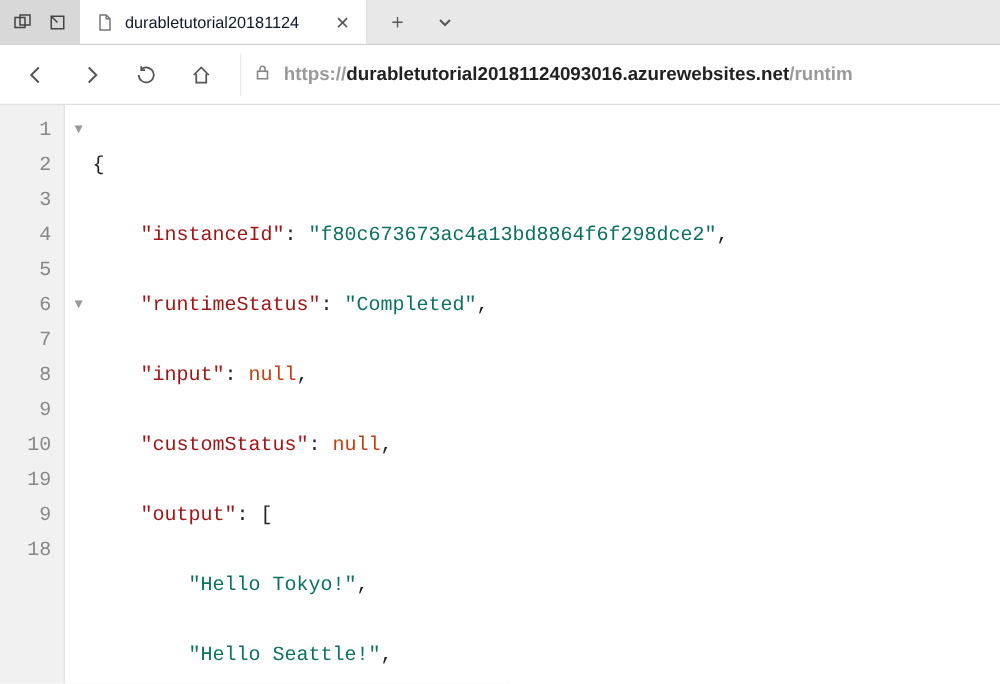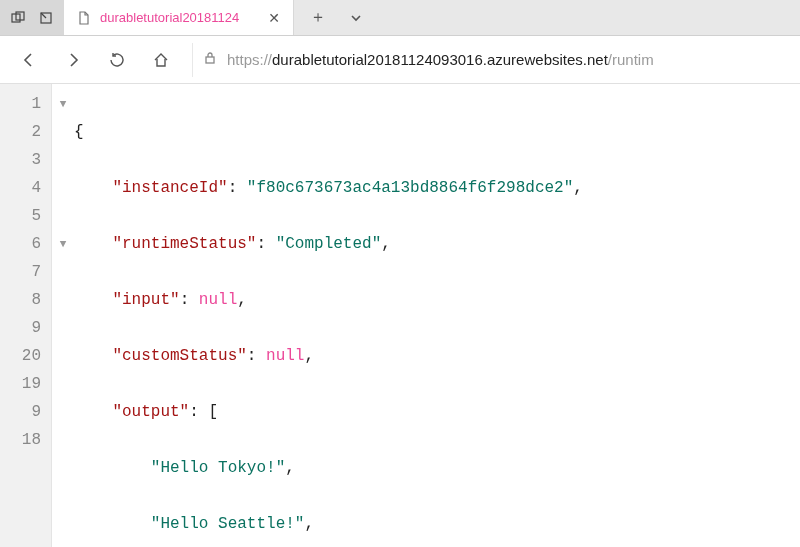--- a/index.html
+++ b/index.html
@@ -46,21 +46,21 @@
     .tab .favicon {
       width: 16px; height: 16px;
       display:flex; align-items:center; justify-content:center;
       color:#666;
     }
     .tab .tab-title {
       flex: 1;
       white-space: nowrap;
       overflow: hidden;
       text-overflow: clip;
-      color: #ec4899;
+      color: #0f172a;
       font-size: 13px;
     }
     .tab .tab-close {
       width: 18px; height: 18px;
       display:flex; align-items:center; justify-content:center;
       color:#555;
       font-size: 14px;
     }
     .tab-actions {
       display:flex; align-items:center;
@@ -75,20 +75,21 @@
     }
     
     .addrbar {
       height: 48px;
       background: #fff;
       display:flex;
       align-items:center;
       padding: 0 10px;
       gap: 6px;
       border-bottom: 1px solid #e0e0e0;
+      font-weight: bold;
     }
     .nav-btn {
       width: 38px; height: 38px;
       display:flex; align-items:center; justify-content:center;
       color:#555;
       border-radius: 2px;
     }
     .nav-btn svg { stroke:#555; }
     .addr-field {
       flex: 1;
@@ -144,21 +145,21 @@
     }
     .code {
       flex:1;
       padding: 6px 0 0 0;
       white-space: pre;
       color:#222;
     }
     .line { height: 28px; }
     .k { color: #a31515; }          
     .s { color: #0b7261; }          
-    .n { color: #ec4899; text-align: center; }          
+    .n { color: #c2410c; text-align: center; }          
     .p { color: #222; }             
   </style>
 </head>
 <body>
 
 <div class="titlebar">
   <div class="win-controls">
     <div class="win-btn">
       <svg width="14" height="14" viewBox="0 0 14 14" fill="none" stroke="#444" stroke-width="1.2">
         <rect x="1" y="3" width="8" height="8"></rect>
@@ -230,21 +231,21 @@
   <div class="gutter">
     <div class="line">1</div>
     <div class="line">2</div>
     <div class="line">3</div>
     <div class="line">4</div>
     <div class="line">5</div>
     <div class="line">6</div>
     <div class="line">7</div>
     <div class="line">8</div>
     <div class="line">9</div>
-    <div class="line">20</div>
+    <div class="line">10</div>
     <div class="line">19</div>
     <div class="line">9</div>
     <div class="line">18</div>
   </div>
   <div class="fold-col">
     <div class="fold-mark">▼</div>
     <div class="fold-mark"></div>
     <div class="fold-mark"></div>
     <div class="fold-mark"></div>
     <div class="fold-mark"></div>

